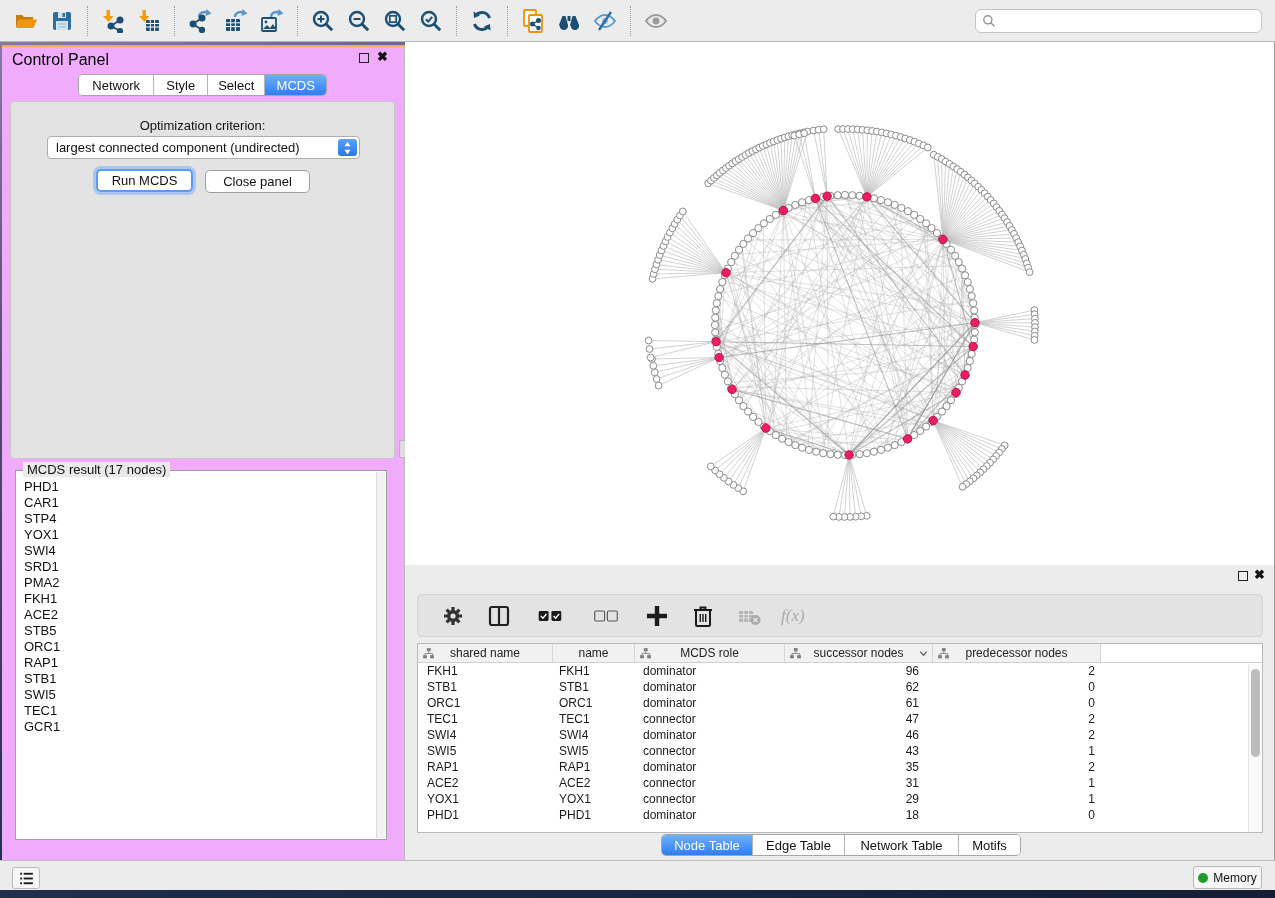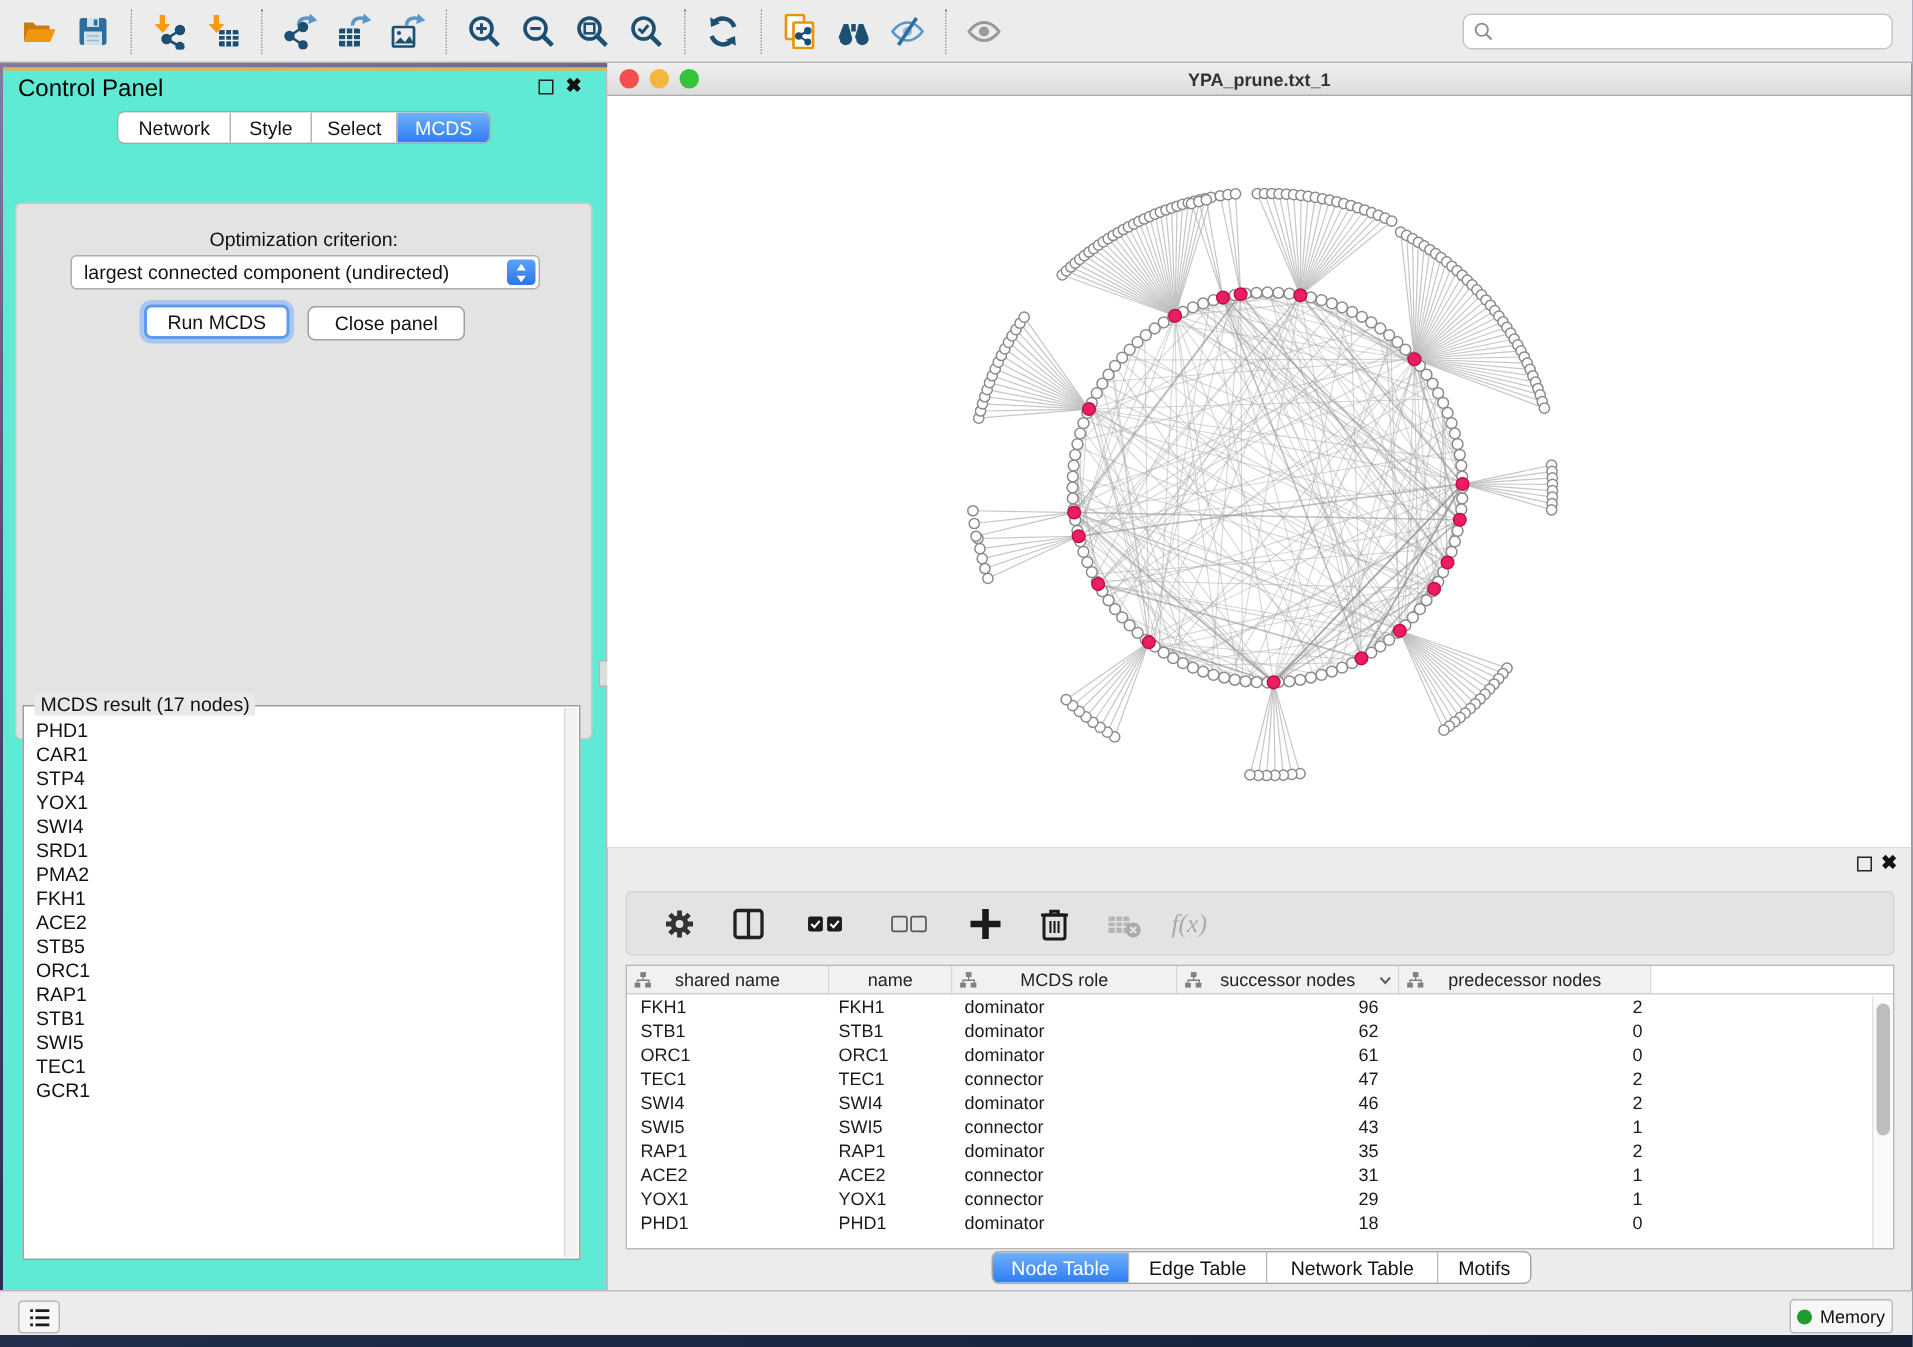--- a/index.html
+++ b/index.html
@@ -13,33 +13,33 @@
     border-bottom:1px solid #b5b5b5; display:flex; align-items:center; padding-left:8px; }
   .tbtn { width:36px; height:34px; display:flex; align-items:center; justify-content:center; flex:0 0 auto; cursor:default; }
   .tbtn svg { width:24px; height:24px; }
   .tsep { width:1px; height:30px; border-left:1px dotted #9a9a9a; margin:0 7px; flex:0 0 auto; }
   .searchbox { left:975px; top:9px; width:287px; height:24px; background:#fff;
     border:1px solid #c6c6c6; border-radius:6px; display:flex; align-items:center; padding-left:6px; }
   .searchbox svg { width:14px; height:14px; }
   .searchbox input { border:none; outline:none; flex:1; height:20px; font-size:12px; background:transparent; }
 
   
-  .cpanel { left:2px; top:45px; width:403px; height:815px; background:#5eead4;
+  .cpanel { left:2px; top:45px; width:403px; height:815px; background:#f0abfc;
     border-top:2px solid #edae4f; border-right:1px solid #b9b9b9; }
   .sq { display:inline-block; width:10px; height:10px; border:1.5px solid #222; }
   .xx { font-weight:bold; font-size:13px; color:#111; }
 
   .seg { display:flex; border:1px solid #a6a6a6; border-radius:5px; overflow:hidden; background:#fff; height:22px; }
   .seg .tab { display:flex; align-items:center; justify-content:center; font-size:13px;
     color:#111; border-right:1px solid #b5b5b5; background:#fff; cursor:default; }
   .seg .tab:last-child { border-right:none; }
   .seg .tab.active { background:linear-gradient(#6fb1f9,#2f7cf5); color:#fff; }
 
   .tabcontent { left:8px; top:54px; width:385px; height:358px; background:#e3e3e3;
-    border:1px solid #c8c8c8; border-radius:4px;margin-top:34px; }
+    border:1px solid #c8c8c8; border-radius:4px; }
   .optlabel { width:100%; text-align:center; top:16px; font-size:13px; color:#111; }
   .select { left:36px; top:34px; width:313px; height:23px; background:#fff; border:1px solid #adadad;
     border-radius:4px; display:flex; align-items:center; font-size:13px; color:#111; padding-left:8px; }
   .stepper { position:absolute; right:2px; top:2px; width:19px; height:17px; border-radius:3px;
     background:linear-gradient(#5aa2f7,#2d75ea); display:flex; flex-direction:column; align-items:center; justify-content:center; }
   .stepper svg { width:9px; height:14px; }
   .pbtn { height:23px; background:#fff; border:1px solid #9f9f9f; border-radius:5px;
     font-size:13px; color:#111; display:flex; align-items:center; justify-content:center; }
   .pbtn.focus { border:2px solid #5b9bf0; box-shadow:0 0 0 3px rgba(110,170,250,.5); }
 
@@ -297,28 +297,20 @@
         <div class="mcds-item">SWI5</div>
         <div class="mcds-item">TEC1</div>
         <div class="mcds-item">GCR1</div>
       </div>
     <div class="vtrack"></div>
   </div>
 </div>
 <div class="abs splitter-grip"></div>
 
 <div class="abs netframe">
-  <div class="abs nettitle">
-    <div class="lights">
-      <span class="light" style="background:#f4504b;"></span>
-      <span class="light" style="background:#f5b63e;"></span>
-      <span class="light" style="background:#37c337;"></span>
-    </div>
-    <span>YPA_prune.txt_1</span>
-  </div>
   <svg class="abs netcanvas" viewBox="0 0 869 501" id="netsvg">
       <line x1="570.0" y1="258.7" x2="559.2" y2="312.9" class="chord"></line>
       <line x1="570.0" y1="258.7" x2="530.7" y2="167.9" class="chord"></line>
       <line x1="570.0" y1="258.7" x2="345.4" y2="171.8" class="chord"></line>
       <line x1="570.0" y1="258.7" x2="331.8" y2="333.0" class="chord"></line>
       <line x1="570.0" y1="258.7" x2="376.7" y2="147.4" class="chord"></line>
       <line x1="570.0" y1="258.7" x2="358.2" y2="362.0" class="chord"></line>
       <line x1="570.0" y1="258.7" x2="467.8" y2="134.0" class="chord"></line>
       <line x1="570.0" y1="258.7" x2="565.1" y2="296.4" class="chord"></line>
       <line x1="570.0" y1="258.7" x2="492.6" y2="379.9" class="chord"></line>

